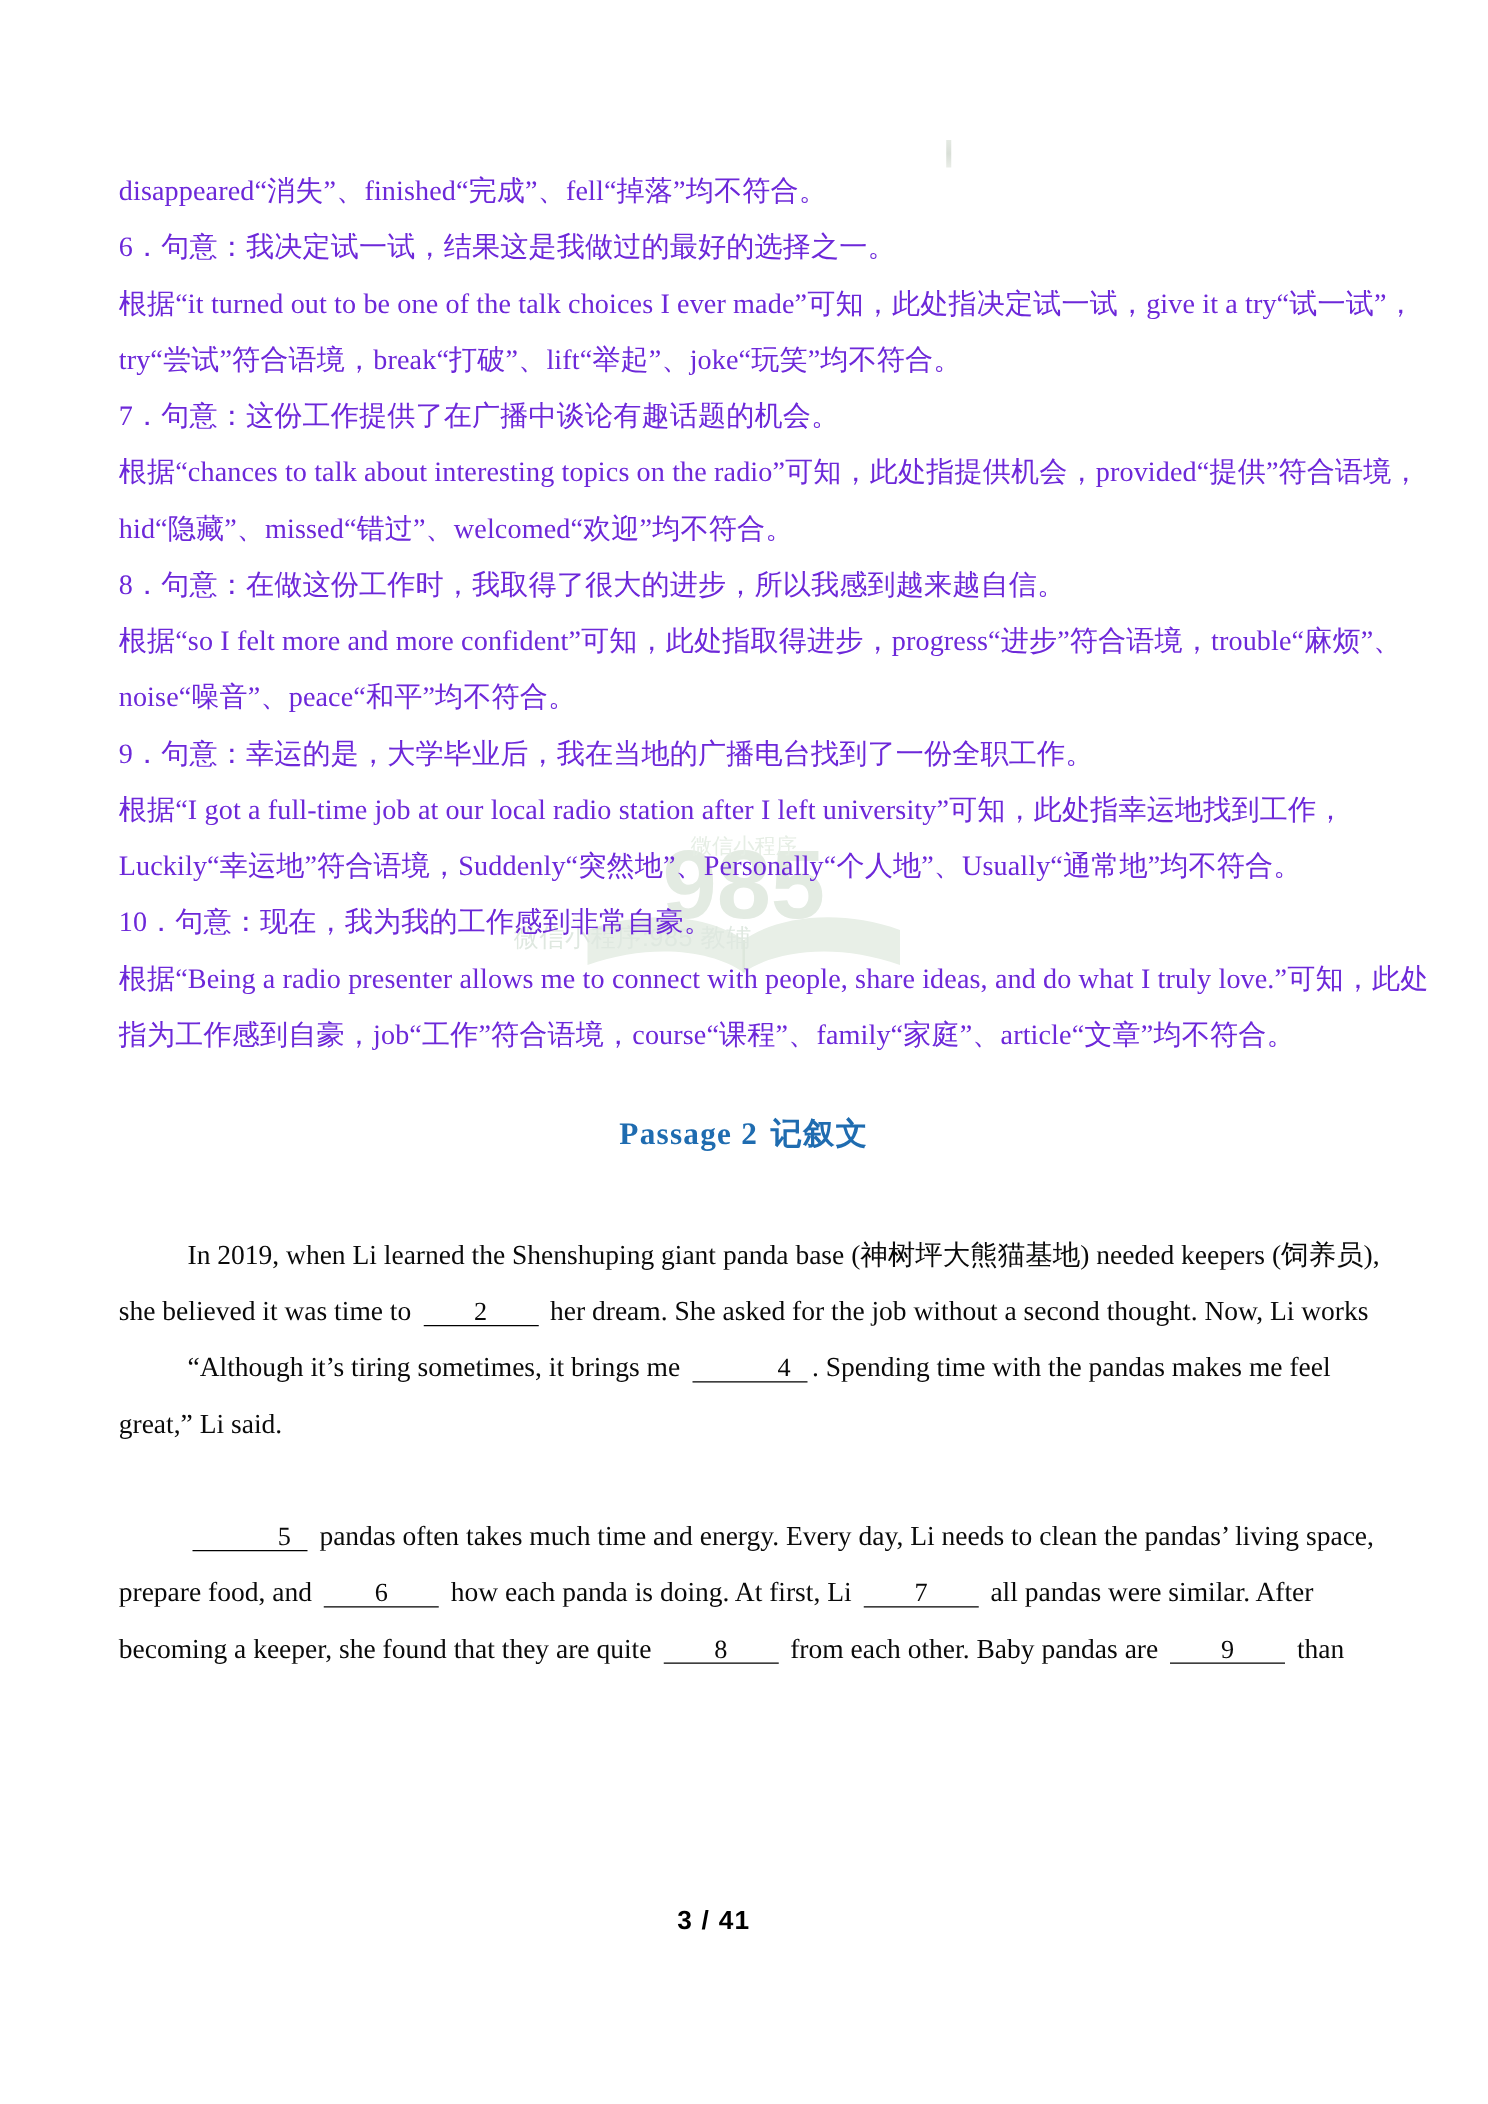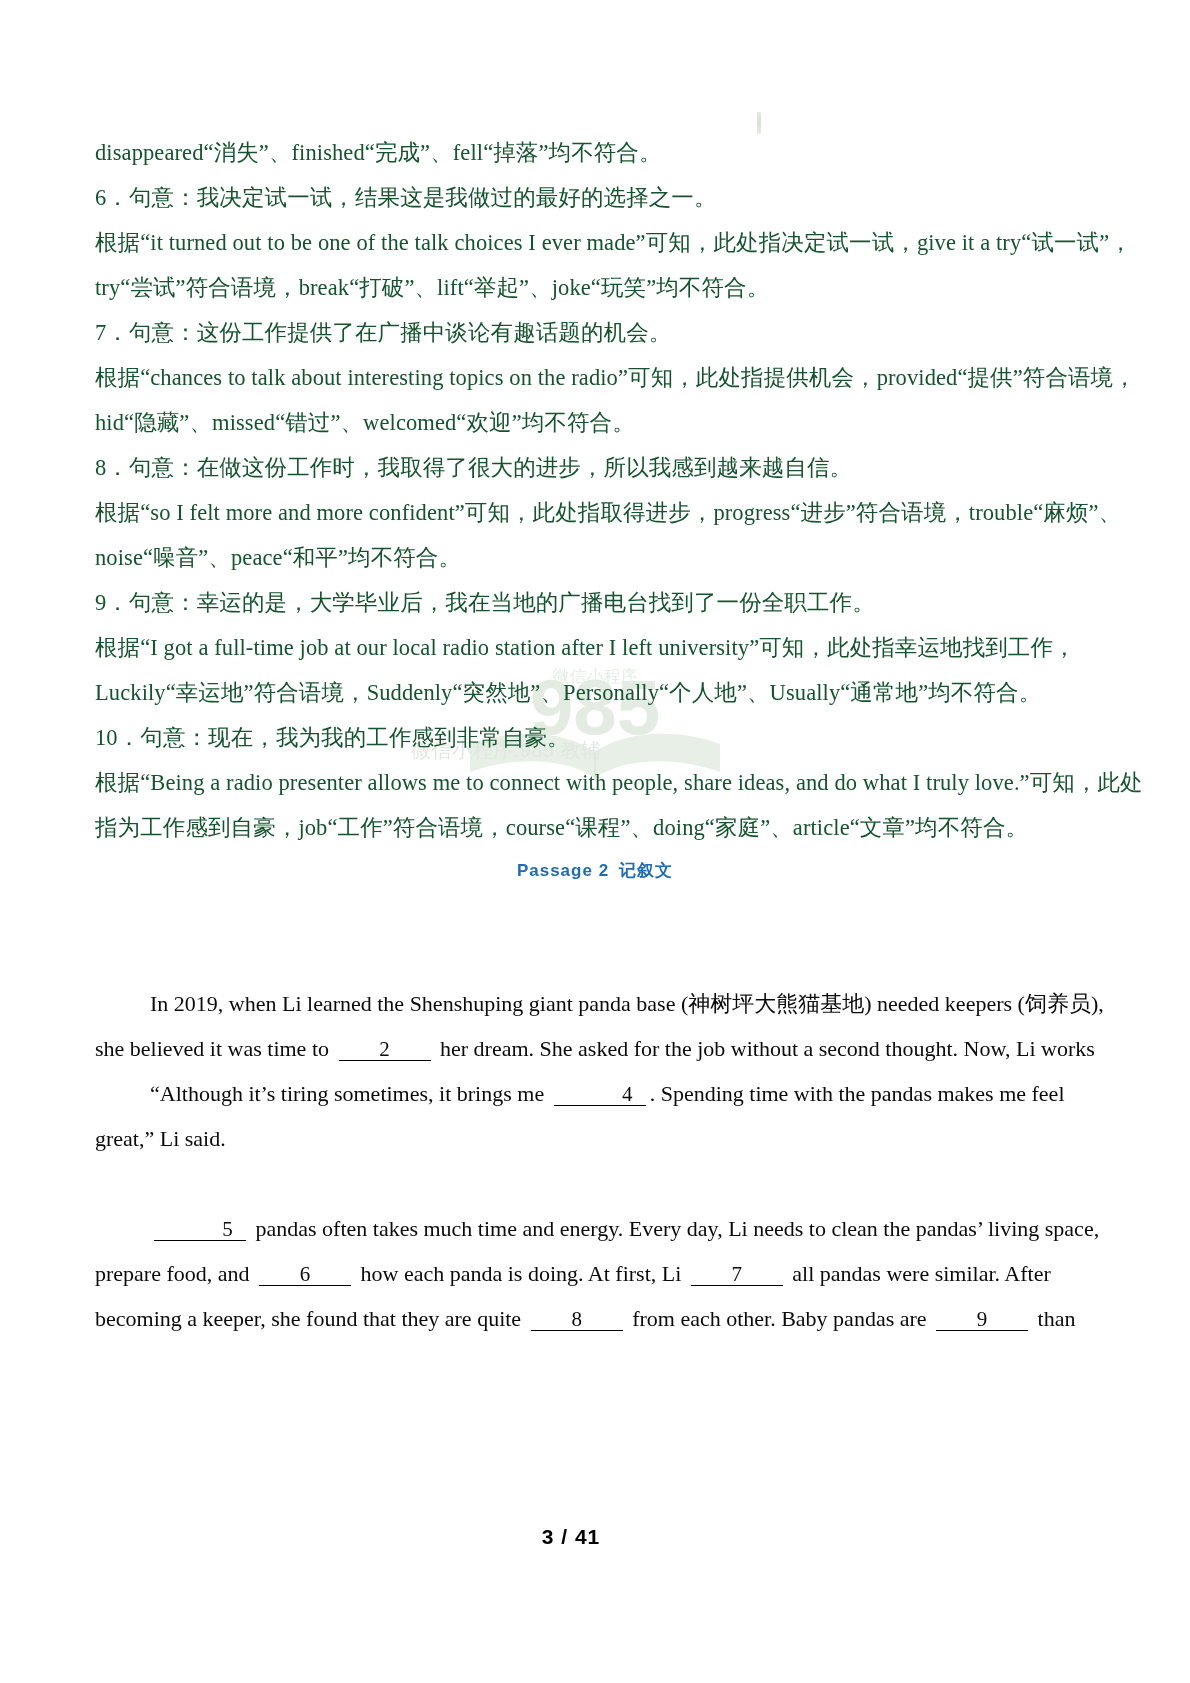--- a/index.html
+++ b/index.html
@@ -61,36 +61,36 @@
     z-index: 2;
   }
 
   .analysis {
     position: absolute;
     left: 95px;
     top: 130px;
     width: 1000px;
   }
   .a-line {
-    color: #14532d;
+    color: #6d28d9;
     font-size: 22.5px;
     line-height: 45px;
     white-space: nowrap;
     letter-spacing: .1px;
   }
 
   .passage-heading {
     position: absolute;
-    top: 859px;
+    top: 890px;
     left: 0;
     width: 1190px;
     text-align: center;
-    font-family: Liberation Sans, sans-serif;
+    font-family: Liberation Serif, serif;
     font-weight: bold;
-    font-size: 17px;
+    font-size: 25px;
     color: #1f6cb0;
     letter-spacing: 1px;
   }
   .passage-heading .gap { display: inline-block; width: 10px; }
 
   .passage {
     position: absolute;
     left: 95px;
     top: 936px;
     width: 1000px;
@@ -158,21 +158,21 @@
       <div class="a-line">根据“chances to talk about interesting topics on the radio”可知，此处指提供机会，provided“提供”符合语境，</div>
       <div class="a-line">hid“隐藏”、missed“错过”、welcomed“欢迎”均不符合。</div>
       <div class="a-line">8．句意：在做这份工作时，我取得了很大的进步，所以我感到越来越自信。</div>
       <div class="a-line">根据“so I felt more and more confident”可知，此处指取得进步，progress“进步”符合语境，trouble“麻烦”、</div>
       <div class="a-line">noise“噪音”、peace“和平”均不符合。</div>
       <div class="a-line">9．句意：幸运的是，大学毕业后，我在当地的广播电台找到了一份全职工作。</div>
       <div class="a-line">根据“I got a full-time job at our local radio station after I left university”可知，此处指幸运地找到工作，</div>
       <div class="a-line">Luckily“幸运地”符合语境，Suddenly“突然地”、Personally“个人地”、Usually“通常地”均不符合。</div>
       <div class="a-line">10．句意：现在，我为我的工作感到非常自豪。</div>
       <div class="a-line">根据“Being a radio presenter allows me to connect with people, share ideas, and do what I truly love.”可知，此处</div>
-      <div class="a-line">指为工作感到自豪，job“工作”符合语境，course“课程”、doing“家庭”、article“文章”均不符合。</div>
+      <div class="a-line">指为工作感到自豪，job“工作”符合语境，course“课程”、family“家庭”、article“文章”均不符合。</div>
     </div>
 
     <div class="passage-heading">
       <span>Passage 2</span><span class="gap"></span><span>记叙文</span>
     </div>
 
     <div class="passage" id="passage-body">
         <div class="spacer-line"></div>
         <div class="p-line indent"><span>In 2019, when Li learned the Shenshuping giant panda base (神树坪大熊猫基地) needed keepers (饲养员),</span></div>
         <div class="p-line"><span>she believed it was time to </span><span class="blank">2</span><span> her dream. She asked for the job without a second thought. Now, Li works</span></div>

